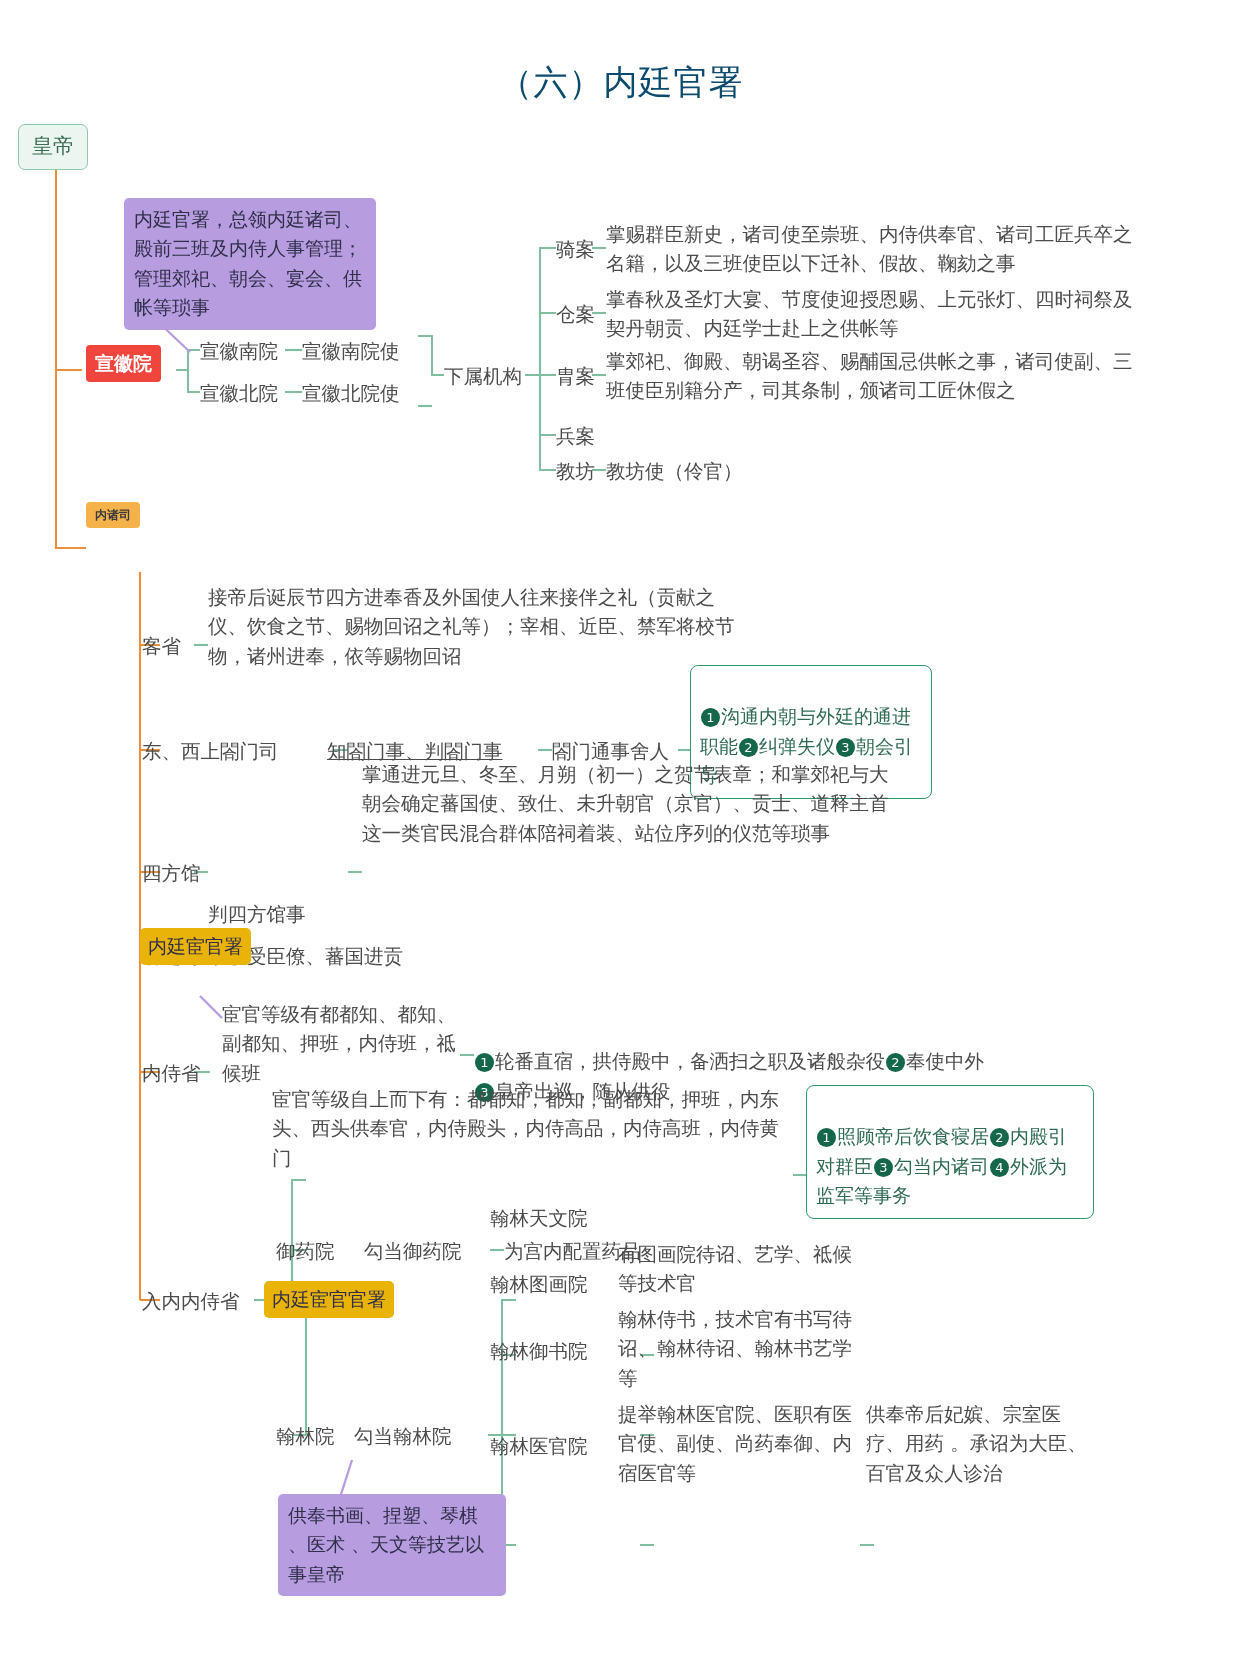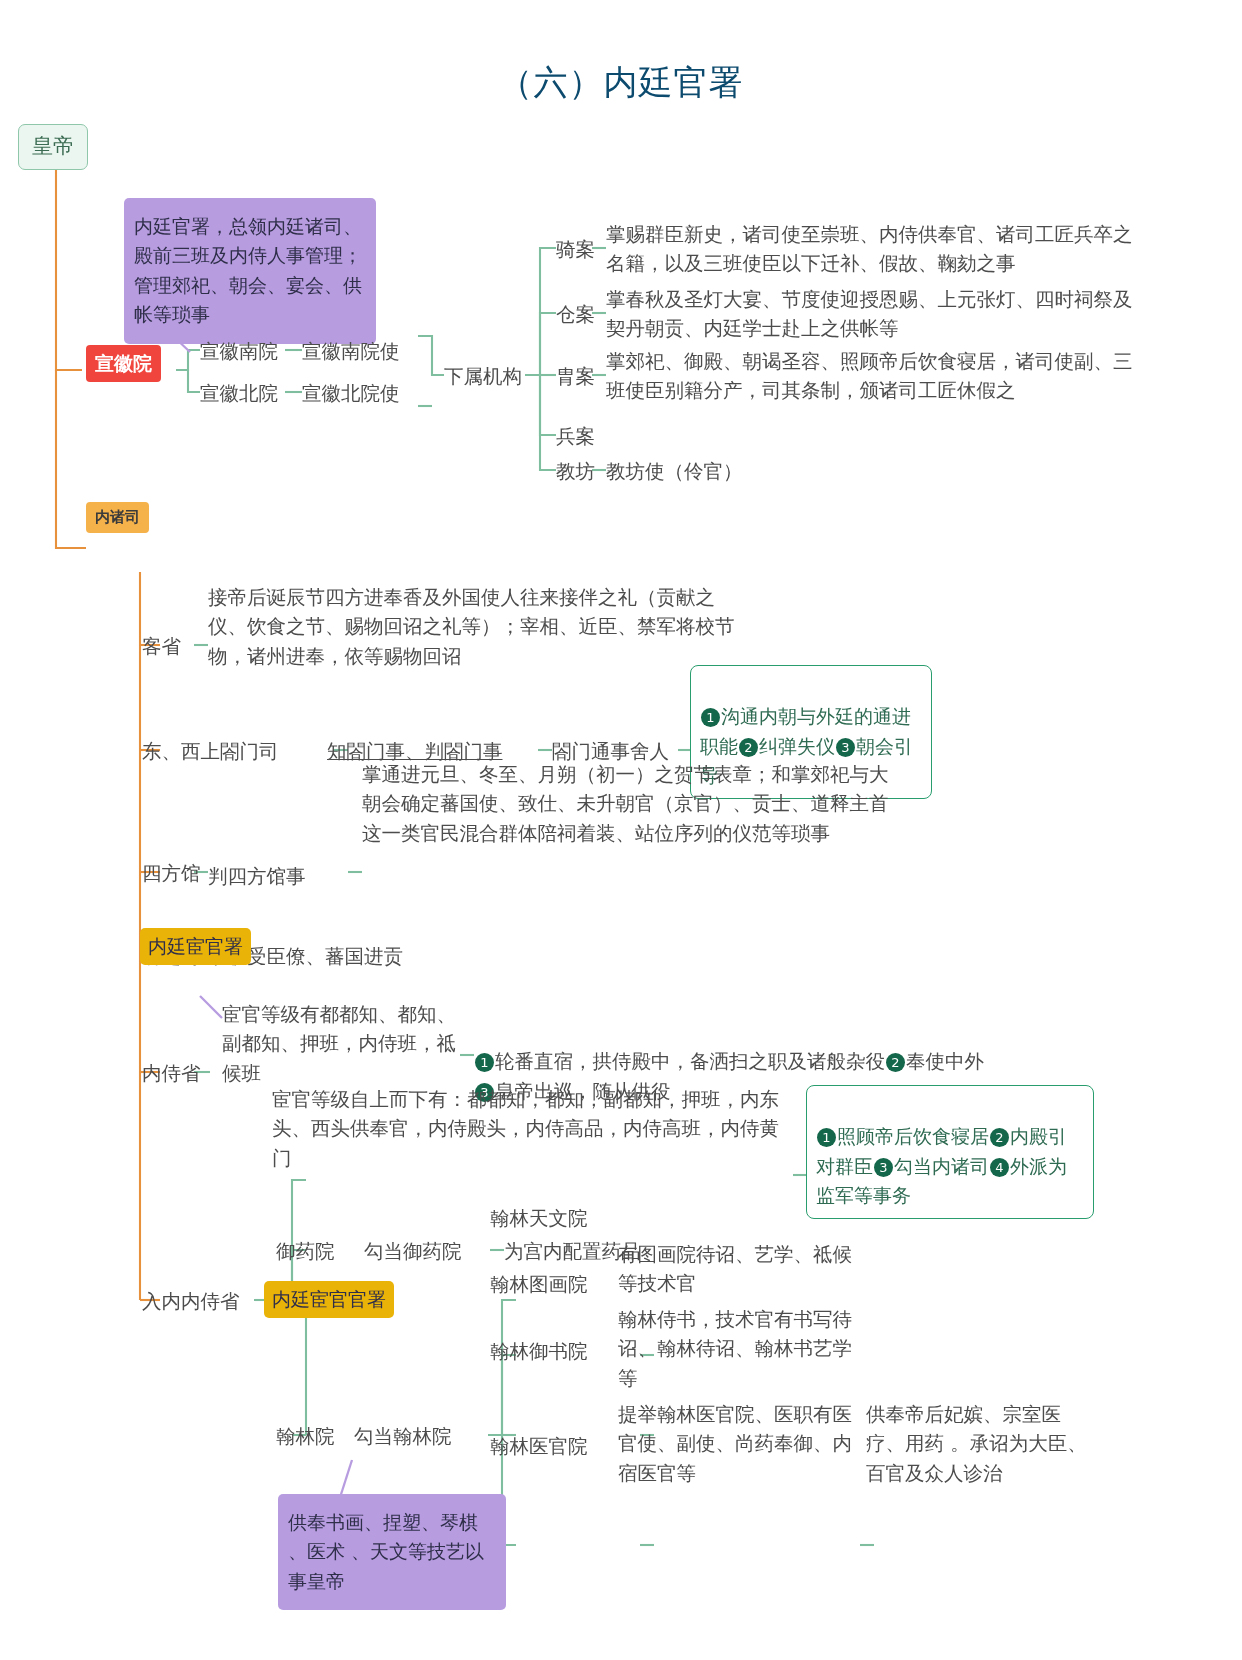--- a/index.html
+++ b/index.html
@@ -4,22 +4,22 @@
 <style>
   html,body{margin:0;padding:0;background:#ffffff;}
   body{width:1242px;height:1660px;position:relative;font-family:"DejaVu Sans","Liberation Sans",sans-serif;color:#4a4a4a;}
   #canvas{position:relative;width:1242px;height:1660px;overflow:hidden;}
   .title{position:absolute;left:0;right:0;top:60px;text-align:center;font-size:34px;color:#0c4a6e;letter-spacing:1px;}
   svg.lines{position:absolute;left:0;top:0;width:1242px;height:1660px;}
   .node{position:absolute;font-size:19.5px;line-height:1.5;white-space:pre-line;}
   .plain{color:#4c4c4c;}
   .emperor{background:#eaf6ef;border:1.4px solid #8fc7ab;border-radius:7px;color:#3b6b52;padding:6px 13px;font-size:21px;}
   .red{background:#f0453c;color:#ffffff;border-radius:4px;padding:4px 9px;font-size:19px;font-weight:bold;}
-  .orange{background:#f5b14a;color:#3b3b3b;border-radius:4px;padding:4px 9px;font-size:15px;font-weight:bold;}
-  .purple{background:#b79ce0;color:#2f2f4a;border-radius:5px;padding:14px 10px;font-size:19px;line-height:1.55;}
+  .orange{background:#f5b14a;color:#3b3b3b;border-radius:4px;padding:4px 9px;font-size:12px;font-weight:bold;}
+  .purple{background:#b79ce0;color:#2f2f4a;border-radius:5px;padding:7px 10px;font-size:19px;line-height:1.55;}
   .purple-sm{background:#eab308;color:#2f2f4a;border-radius:5px;padding:4px 8px;font-size:19px;}
   .greenbox{border:1.6px solid #2a9d6e;border-radius:8px;color:#2f6b53;padding:7px 9px;font-size:19px;line-height:1.55;background:#ffffff;}
   .cnum{display:inline-block;width:19px;height:19px;line-height:19px;border-radius:50%;background:#14674a;color:#fff;font-size:13px;text-align:center;vertical-align:1px;margin:0 1px;}
 </style>
 </head>
 <body>
 
 <div id="canvas">
 
   <div class="title">（六）内廷官署</div>
@@ -114,41 +114,41 @@
 
   <div class="node plain" style="left:444px;top:362px;">下属机构</div>
 
   <div class="node plain" style="left:556px;top:235px;">骑案</div>
   <div class="node plain" style="left:606px;top:220px;width:538px;">掌赐群臣新史，诸司使至崇班、内侍供奉官、诸司工匠兵卒之名籍，以及三班使臣以下迁补、假故、鞠劾之事</div>
 
   <div class="node plain" style="left:556px;top:300px;">仓案</div>
   <div class="node plain" style="left:606px;top:285px;width:538px;">掌春秋及圣灯大宴、节度使迎授恩赐、上元张灯、四时祠祭及契丹朝贡、内廷学士赴上之供帐等</div>
 
   <div class="node plain" style="left:556px;top:362px;">胄案</div>
-  <div class="node plain" style="left:606px;top:347px;width:538px;">掌郊祀、御殿、朝谒圣容、照顾帝后饮食寝居，诸司使副、三班使臣别籍分产，司其条制，颁诸司工匠休假之</div>
+  <div class="node plain" style="left:606px;top:347px;width:538px;">掌郊祀、御殿、朝谒圣容、赐酺国忌供帐之事，诸司使副、三班使臣别籍分产，司其条制，颁诸司工匠休假之</div>
 
   <div class="node plain" style="left:556px;top:422px;">兵案</div>
 
   <div class="node plain" style="left:556px;top:457px;">教坊</div>
   <div class="node plain" style="left:606px;top:457px;">教坊使（伶官）</div>
 
   <div class="node orange" style="left:86px;top:502px;">内诸司</div>
 
   <div class="node plain" style="left:142px;top:632px;">客省</div>
   <div class="node plain" style="left:208px;top:567px;width:534px;margin-top:16px;">接帝后诞辰节四方进奉香及外国使人往来接伴之礼（贡献之仪、饮食之节、赐物回诏之礼等）；宰相、近臣、禁军将校节物，诸州进奉，依等赐物回诏</div>
 
   <div class="node plain" style="left:142px;top:737px;">东、西上閤门司</div>
   <div class="node plain" style="left:327px;top:737px;text-decoration:underline;">知閤门事、判閤门事</div>
   <div class="node plain" style="left:552px;top:737px;">閤门通事舍人</div>
   <div class="node greenbox" style="left:690px;top:665px;width:222px;">
     <span class="cnum">1</span><span>沟通内朝与外廷的通进职能</span><span class="cnum">2</span><span>纠弹失仪</span><span class="cnum">3</span><span>朝会引导</span>
   </div>
 
   <div class="node plain" style="left:142px;top:859px;">四方馆</div>
-  <div class="node plain" style="left:208px;top:862px;">判四方馆事</div>
+  <div class="node plain" style="left:208px;top:900px;">判四方馆事</div>
   <div class="node plain" style="left:362px;top:760px;width:540px;">掌通进元旦、冬至、月朔（初一）之贺节表章；和掌郊祀与大朝会确定蕃国使、致仕、未升朝官（京官）、贡士、道释主首这一类官民混合群体陪祠着装、站位序列的仪范等琐事</div>
 
   <div class="node plain" style="left:142px;top:942px;">引进司</div>
   <div class="node plain" style="left:208px;top:942px;">掌收受臣僚、蕃国进贡</div>
 
   <div class="node purple-sm" style="left:140px;top:928px;">内廷宦官署</div>
   <div class="node plain" style="left:142px;top:1059px;">内侍省</div>
   <div class="node plain" style="left:222px;top:1000px;width:238px;">宦官等级有都都知、都知、副都知、押班，内侍班，祗候班</div>
   <div class="node plain" style="left:474px;top:1018px;width:520px;">
     <span class="cnum">1</span><span>轮番直宿，拱侍殿中，备洒扫之职及诸般杂役</span><span class="cnum">2</span><span>奉使中外</span><span class="cnum">3</span><span>皇帝出巡，随从供役</span>

